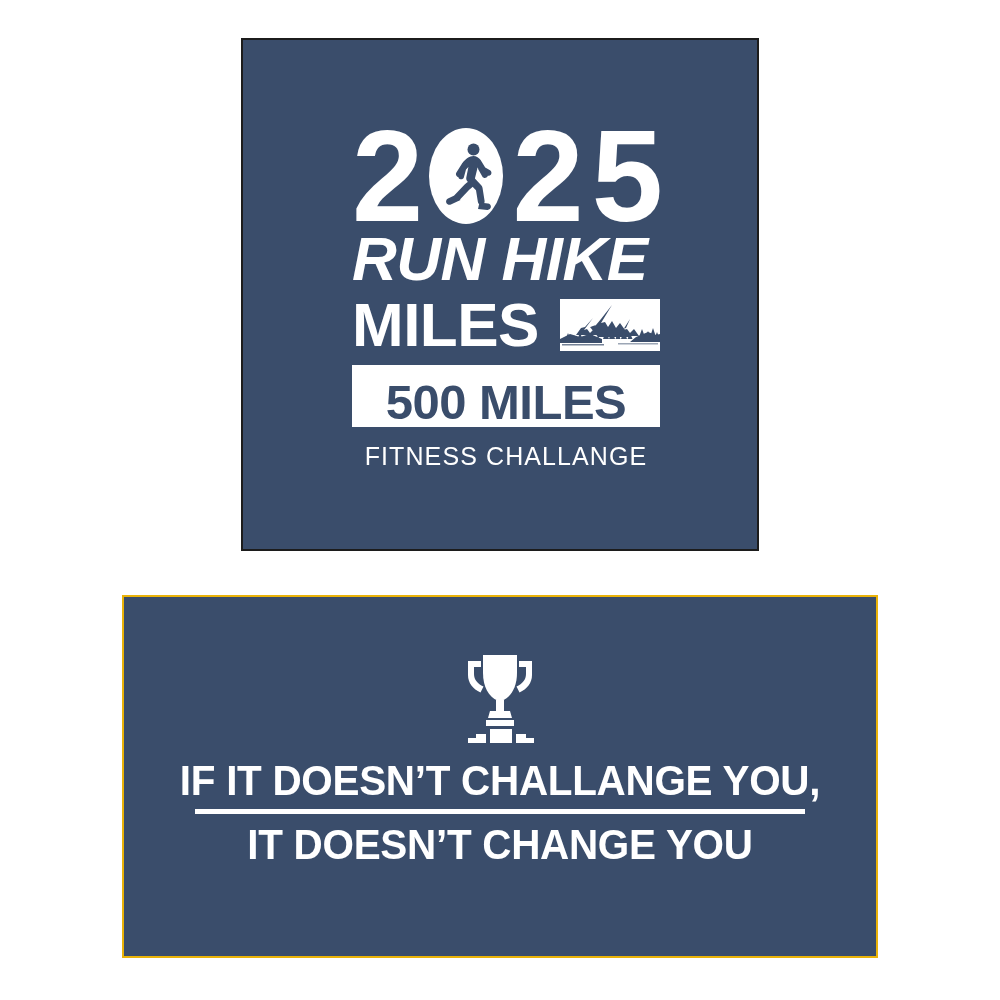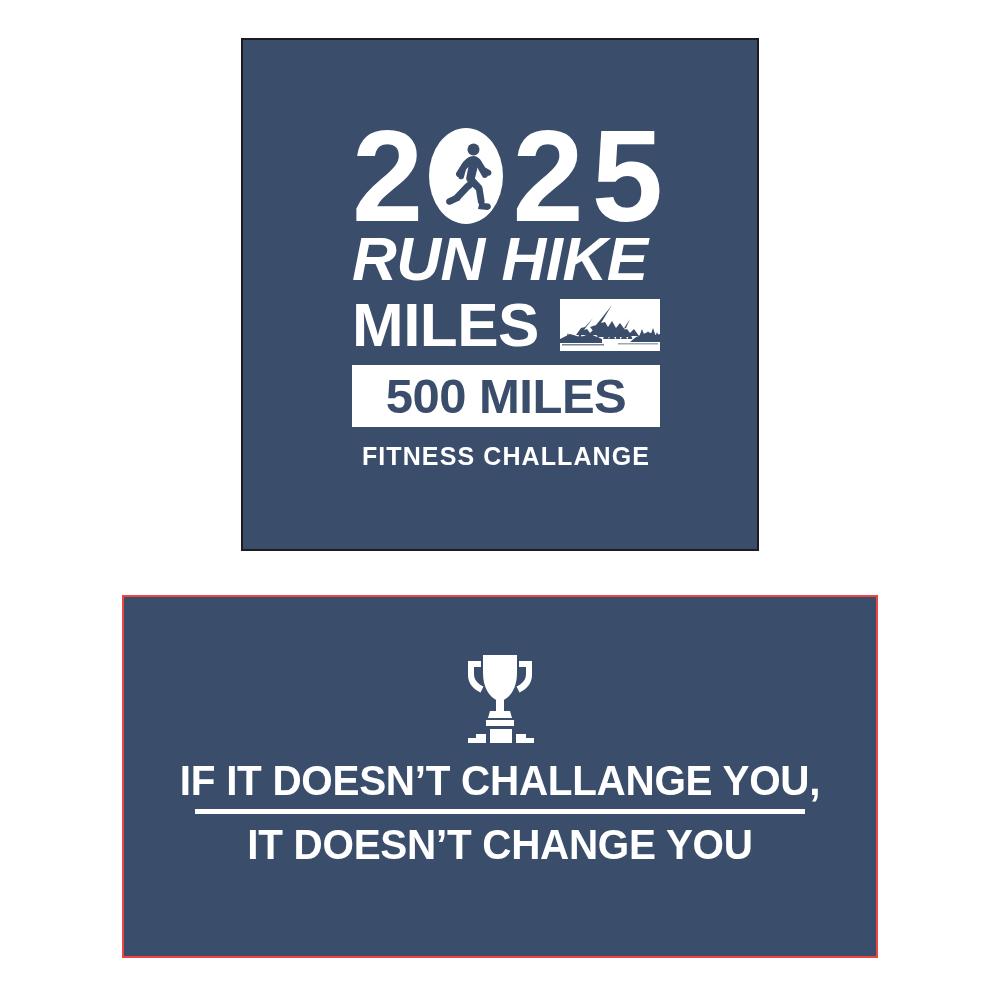--- a/index.html
+++ b/index.html
@@ -131,58 +131,58 @@
 
   
   #miles-banner {
     position: absolute;
     left: 109px;
     top: 325px;
     width: 308px;
     height: 62px;
     background: #ffffff;
     display: flex;
-    align-items: center;
+    align-items: flex-end;
     justify-content: center;
   }
   #miles-text {
     font-weight: bold;
     font-size: 49px;
     line-height: 49px;
     color: #3a4d6b;
     letter-spacing: -0.5px;
     white-space: nowrap;
   }
 
   
   #subtitle-row {
     position: absolute;
     left: 109px;
     top: 402px;
     width: 308px;
     text-align: center;
   }
   #subtitle-text {
-    font-weight: bold;
+    font-weight: normal;
     font-size: 25px;
     line-height: 28px;
     color: #ffffff;
     letter-spacing: 1.1px;
     white-space: nowrap;
   }
 
   
   #quote-card {
     position: absolute;
     left: 122px;
     top: 595px;
     width: 756px;
     height: 363px;
     background: #3a4d6b;
-    border: 2px solid #ef4444;
+    border: 2px solid #eab308;
     box-sizing: border-box;
     overflow: hidden;
   }
 
   #trophy-icon {
     position: absolute;
     left: 50%;
     top: 48px;
     transform: translateX(-50%);
     width: 104px;

